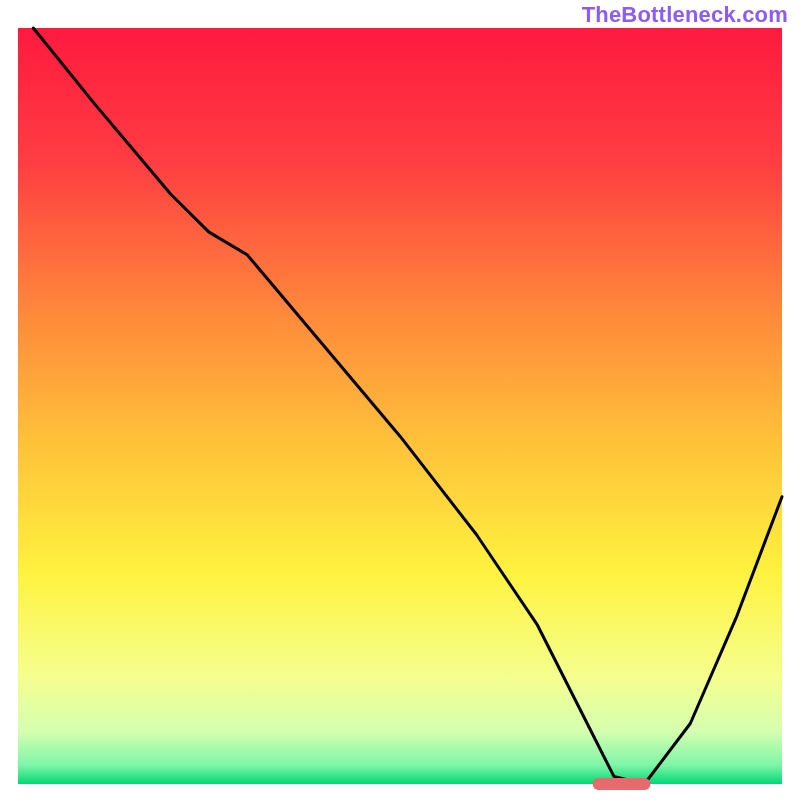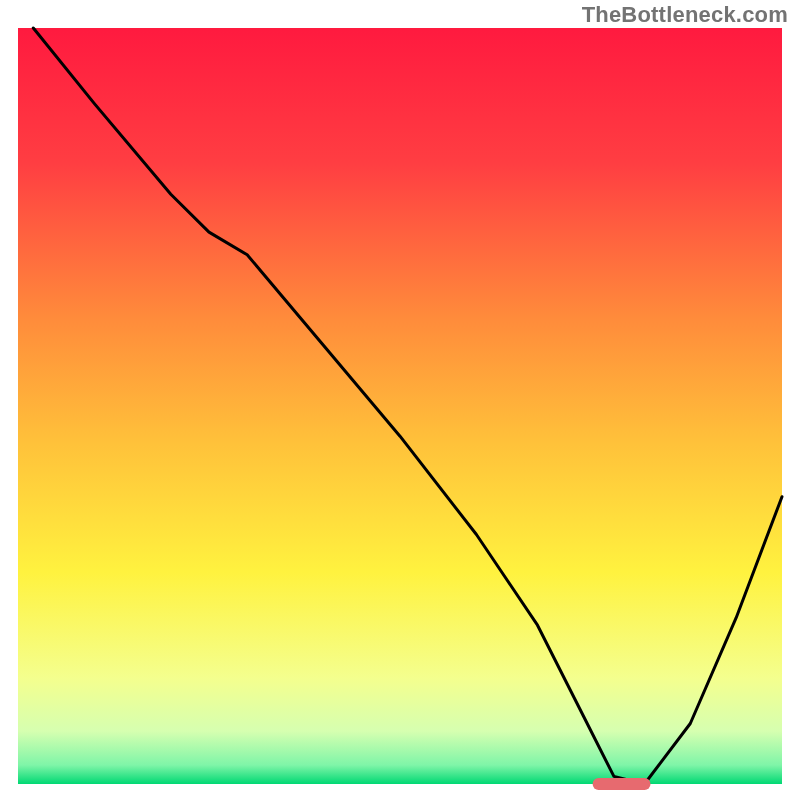--- a/index.html
+++ b/index.html
@@ -15,21 +15,21 @@
     width: 800px;
     height: 800px;
   }
   .watermark {
     position: absolute;
     top: 2px;
     right: 12px;
     font-family: Arial, Helvetica, sans-serif;
     font-size: 22px;
     font-weight: 600;
-    color: #737373;
+    color: #8b5cf6;
     letter-spacing: 0.2px;
     z-index: 5;
     pointer-events: none;
   }
   svg.plot {
     position: absolute;
     left: 0;
     top: 0;
     width: 800px;
     height: 800px;

